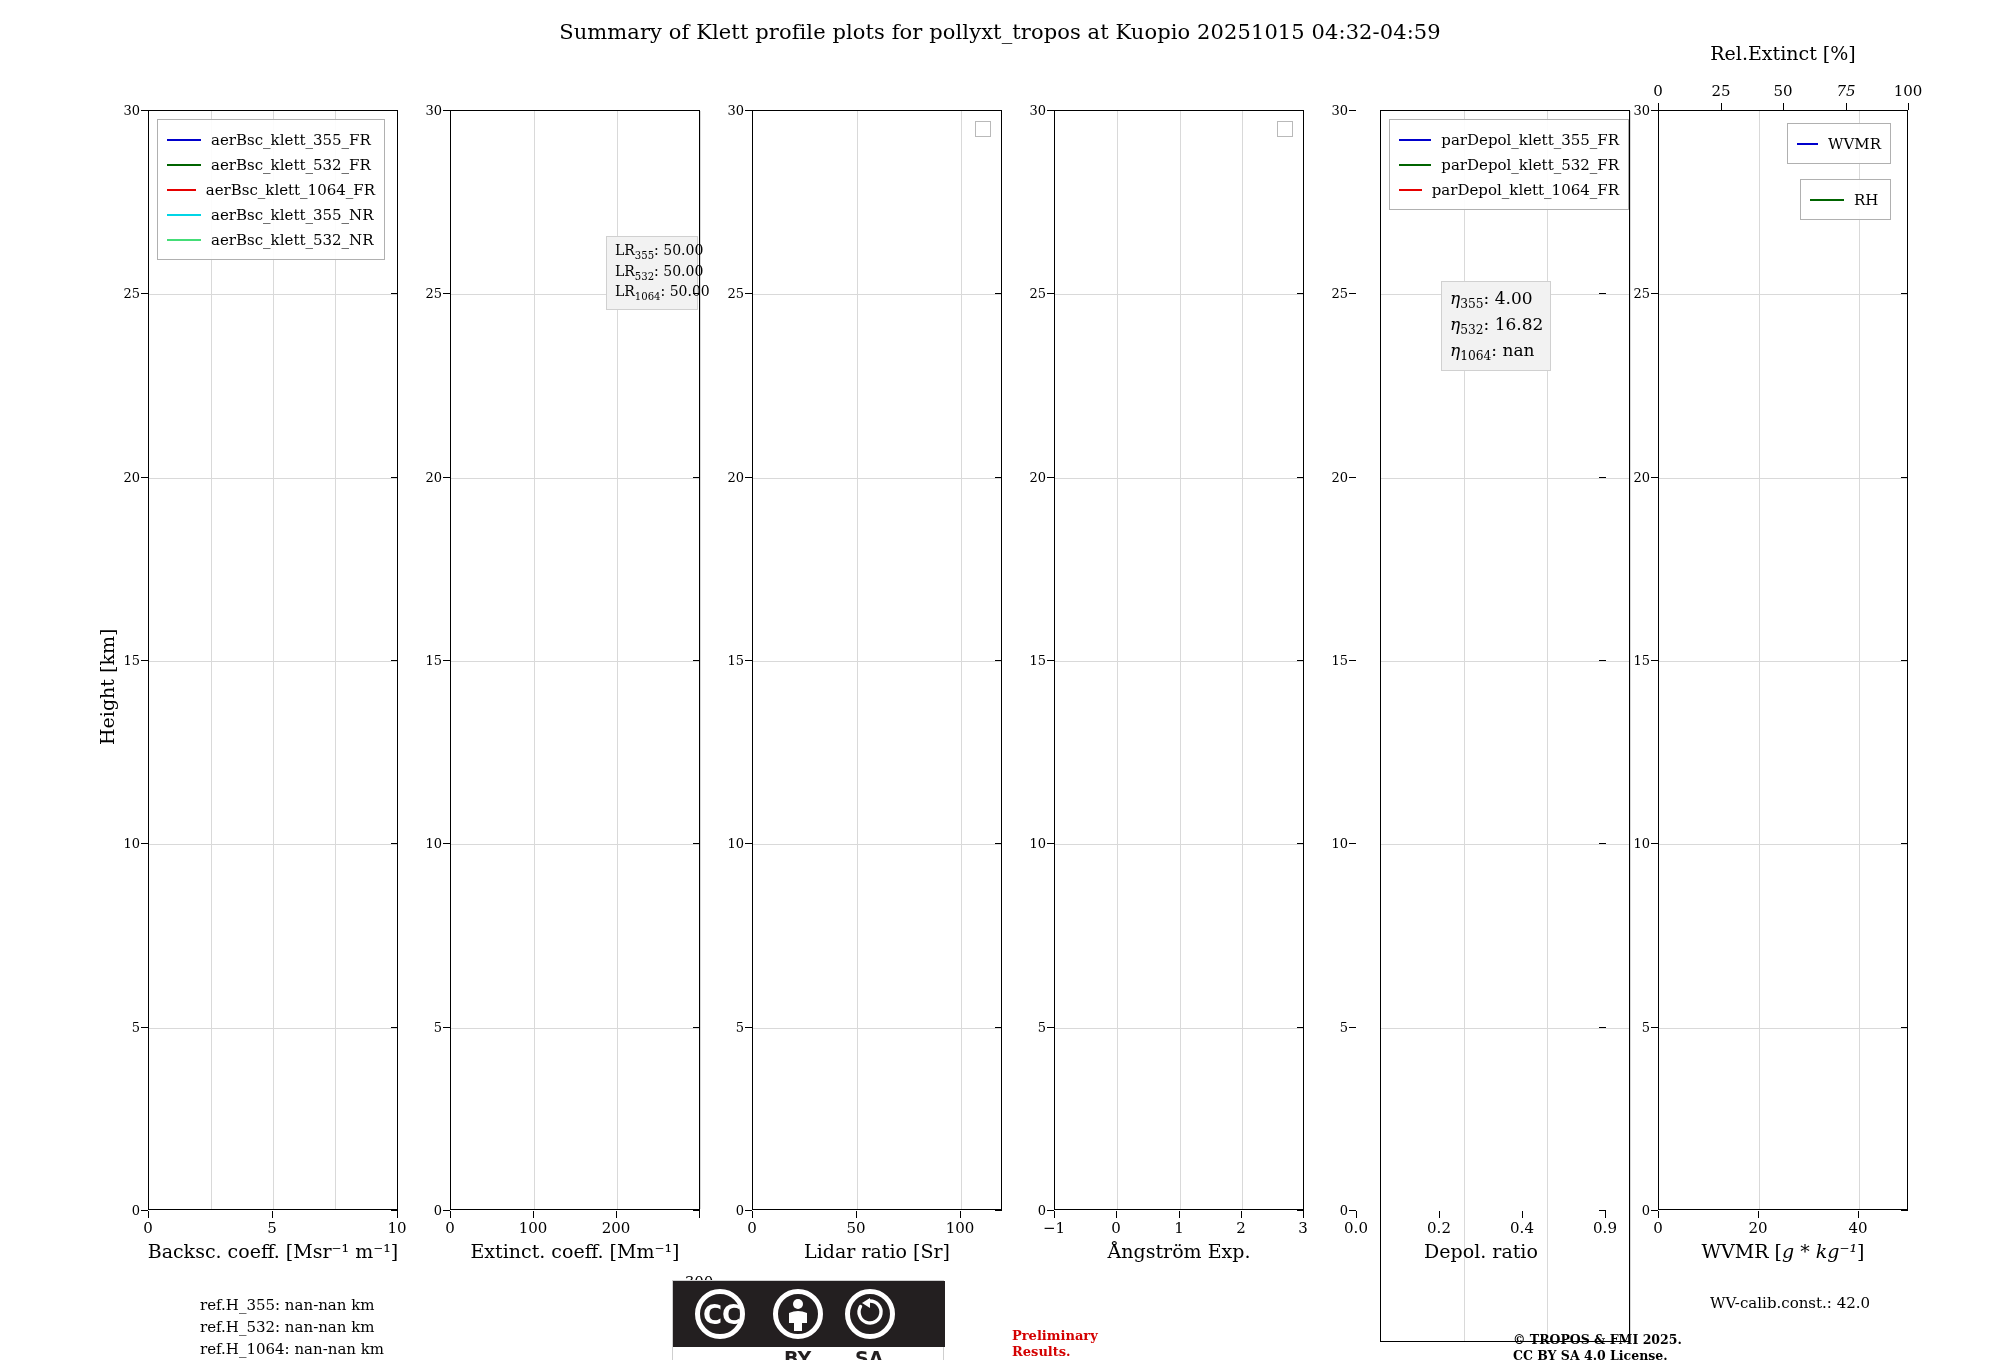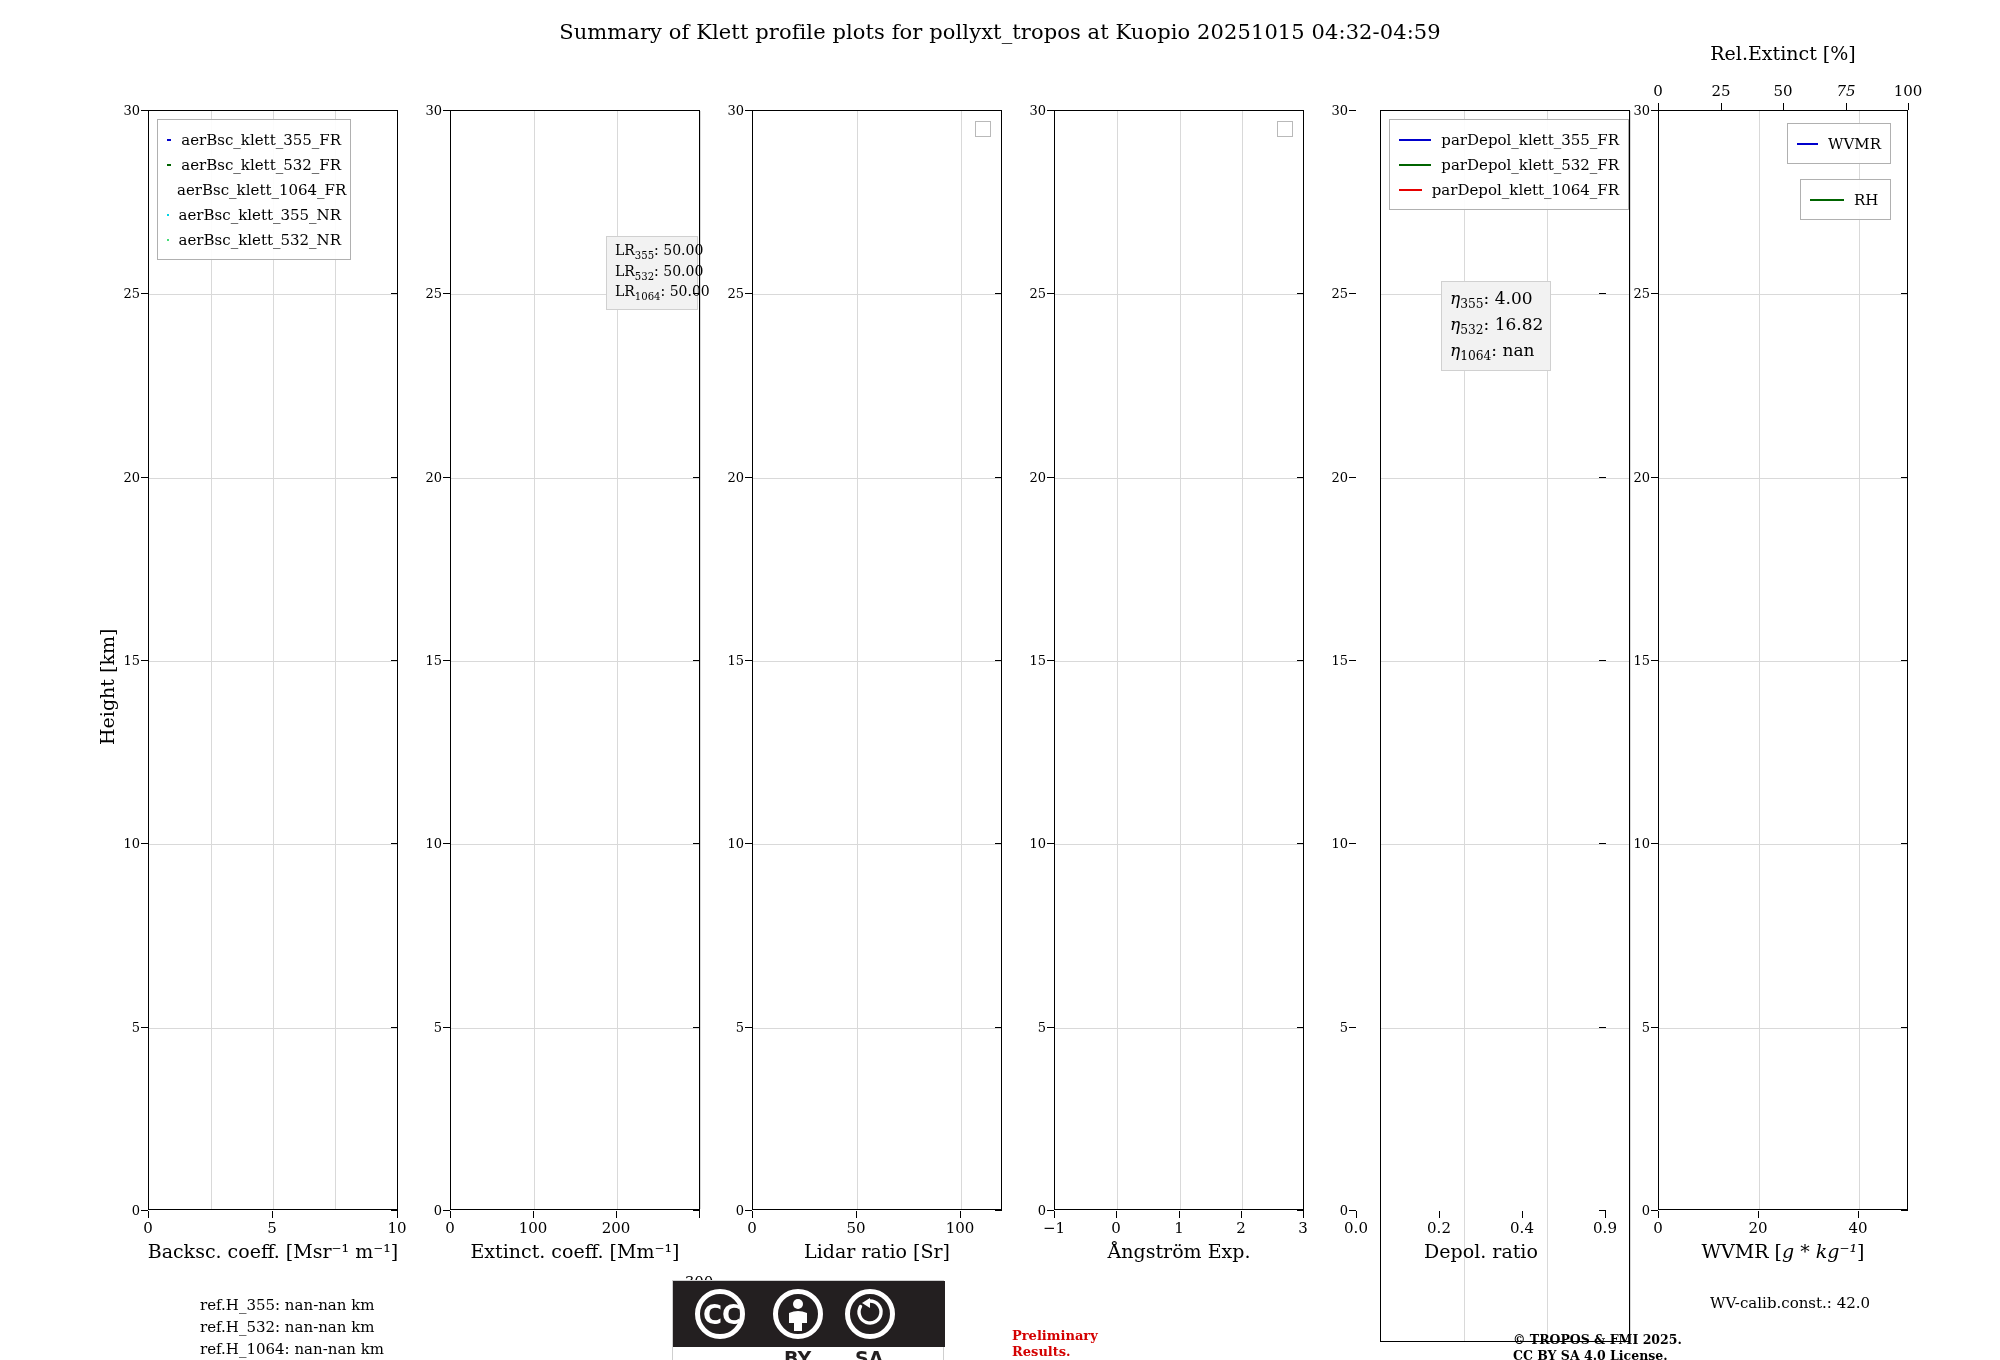--- a/index.html
+++ b/index.html
@@ -119,21 +119,21 @@
 
 <div class="panel" style="left:148px;top:110px;width:250px;height:1100px;">
   <div class="grid-v" style="left:62px;"></div>
   <div class="grid-v" style="left:124px;"></div>
   <div class="grid-v" style="left:186px;"></div>
   <div class="grid-h" style="top:917px;"></div>
   <div class="grid-h" style="top:733px;"></div>
   <div class="grid-h" style="top:550px;"></div>
   <div class="grid-h" style="top:367px;"></div>
   <div class="grid-h" style="top:183px;"></div>
-  <div class="legend" style="left:8px;top:8px;width:194px;">
+  <div class="legend" style="left:8px;top:8px;width:228px;">
     <div class="row">
       <span class="swatch" style="background:#0000cc;"></span>
       <span class="lbl">aerBsc_klett_355_FR</span>
     </div>
     <div class="row">
       <span class="swatch" style="background:#006400;"></span>
       <span class="lbl">aerBsc_klett_532_FR</span>
     </div>
     <div class="row">
       <span class="swatch" style="background:#e60000;"></span>

